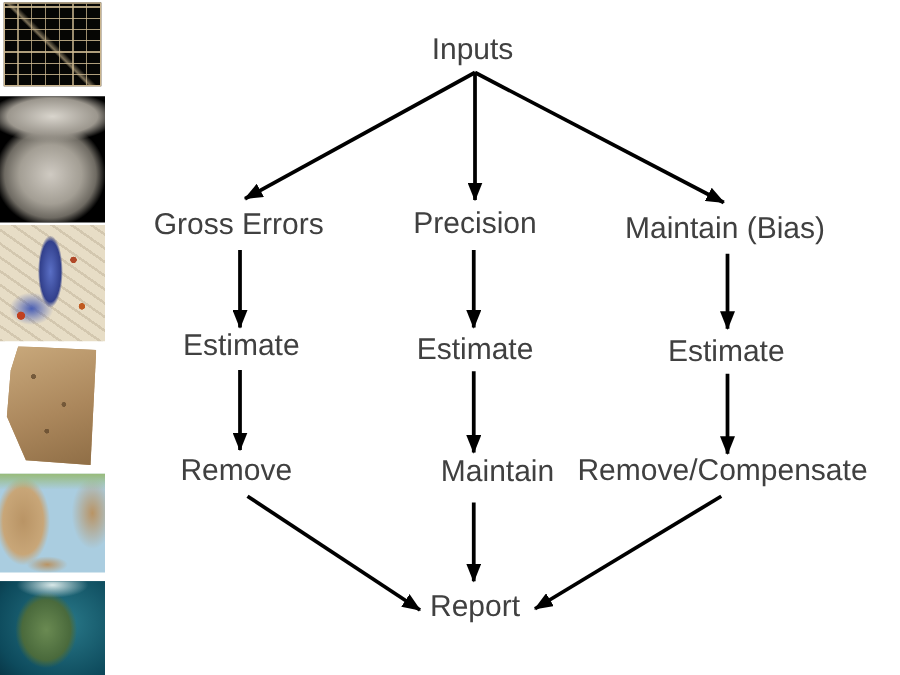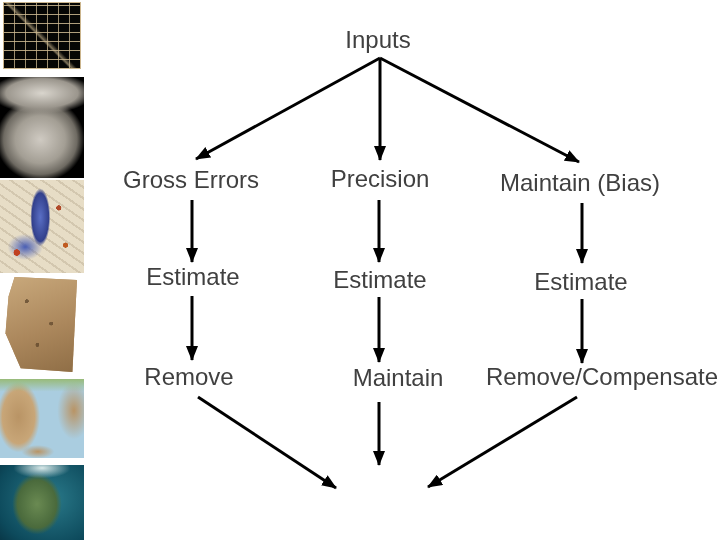--- a/index.html
+++ b/index.html
@@ -83,21 +83,21 @@
   }
   .n-inputs            {left:378px;top:27px;}
   .n-gross-errors      {left:191px;top:167px;}
   .n-precision         {left:380px;top:166px;}
   .n-accuracy          {left:580px;top:170px;}
   .n-estimate-1        {left:193px;top:264px;}
   .n-estimate-2        {left:380px;top:267px;}
   .n-estimate-3        {left:581px;top:269px;}
   .n-remove            {left:189px;top:364px;}
   .n-maintain          {left:380px;top:365px;margin-left:18px;}
-  .n-remove-compensate {left:578px;top:364px;margin-left:24px;}
+  .n-remove-compensate {left:578px;top:364px;}
   .n-report            {left:380px;top:473px;}
 
   svg.arrows{position:absolute;left:0;top:0;width:720px;height:540px;}
   svg.arrows line{stroke:#000;stroke-width:3;}
 </style>
 </head>
 <body>
 
 <div class="slide">
 
@@ -143,15 +143,16 @@
     <div class="node n-accuracy">Maintain (Bias)</div>
 
     <div class="node n-estimate-1">Estimate</div>
     <div class="node n-estimate-2">Estimate</div>
     <div class="node n-estimate-3">Estimate</div>
 
     <div class="node n-remove">Remove</div>
     <div class="node n-maintain">Maintain</div>
     <div class="node n-remove-compensate">Remove/Compensate</div>
 
+    <div class="node n-report">Report</div>
   </div>
 
 </div>
 
 </body></html>

